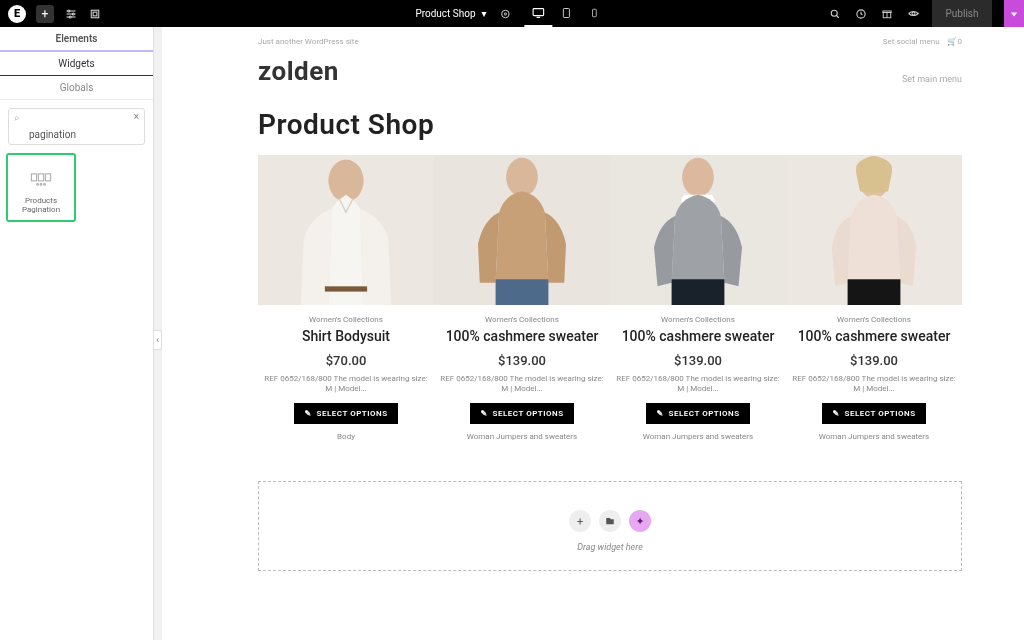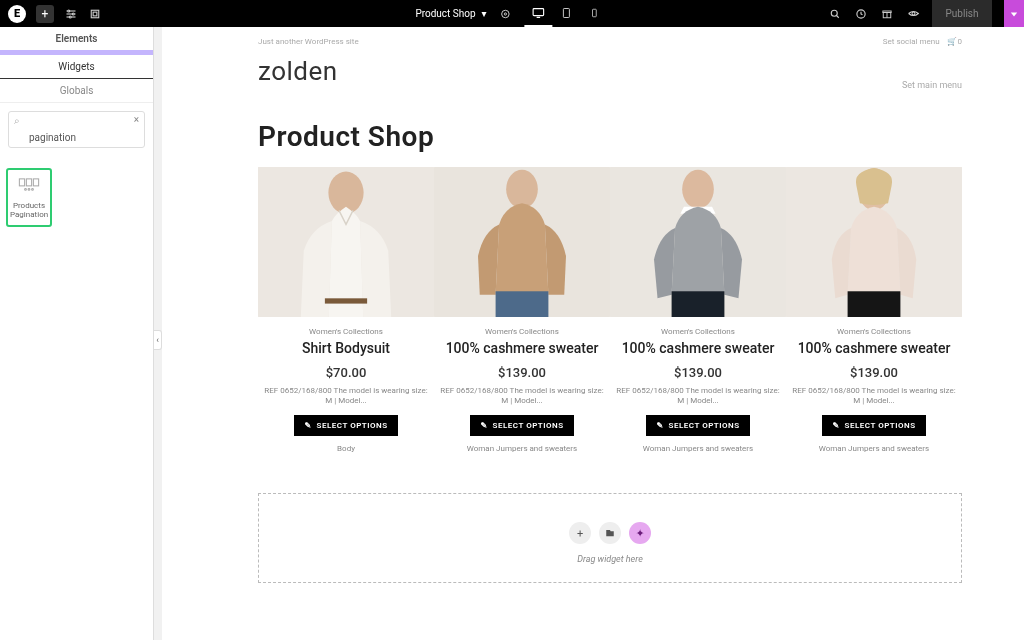--- a/index.html
+++ b/index.html
@@ -15,40 +15,40 @@
   .tb-page { display:flex; align-items:center; gap:6px; color:#fff; }
   .tb-devbar { display:flex; align-items:center; }
   .tb-dev { width:28px; height:27px; display:flex; align-items:center; justify-content:center; border-bottom:2px solid transparent; }
   .tb-dev.active { border-bottom-color:#fff; }
   .tb-right { margin-left:auto; display:flex; align-items:center; gap:12px; padding-right:0; }
   .tb-publish { background:#2b2b2b; height:43px; width:60px; display:flex; align-items:center; justify-content:center; color:#888; font-size:10px; }
   .tb-caret { width:20px; height:27px; background:#c84bdb; display:flex; align-items:center; justify-content:center; color:#fff; }
 
   
   .leftpanel { position:absolute; top:27px; left:0; width:154px; bottom:0; background:#fff; border-right:1px solid #ddd; }
-  .lp-title { text-align:center; font-size:10px; font-weight:600; padding:6px 0; border-bottom:5px solid #c4b5fd; color:#555; }
+  .lp-title { text-align:center; font-size:10px; font-weight:600; padding:6px 0; border-bottom:2px solid #c4b5fd; color:#555; }
   .lp-tabs { display:flex; font-size:10px; color:#888;flex-direction:column; }
   .lp-tab { flex:1; text-align:center; padding:6px 0; border-bottom:1px solid #eee; }
   .lp-tab.active { color:#333; border-bottom:1px solid #333; }
   .lp-search { margin:8px 8px 6px; position:relative; }
   .lp-search input { width:100%; padding:20px 18px 4px 20px; font-size:10px; border:1px solid #ddd; border-radius:3px; color:#555; }
   .lp-search .s-icon { position:absolute; left:6px; top:4px; font-size:10px; color:#aaa; }
   .lp-search .x-icon { position:absolute; right:6px; top:3px; font-size:10px; color:#888; cursor:pointer; }
-  .widget-card { margin:20px 6px; width:46px; border:2px solid #2ecc71; border-radius:3px; padding:8px 2px 6px; text-align:center; }
+  .widget-card { margin:8px 6px; width:70px; border:2px solid #2ecc71; border-radius:3px; padding:18px 2px 6px; text-align:center; }
   .widget-card .wicon { font-size:14px; color:#999; margin-bottom:6px; }
   .widget-card .wlabel { font-size:8px; color:#666; }
 
   
   .collapse-handle { position:absolute; top:330px; left:154px; width:8px; height:20px; background:#fff; border:1px solid #ddd; border-left:none; display:flex; align-items:center; justify-content:center; font-size:9px; color:#666; border-radius:0 3px 3px 0; }
 
   
   .preview { position:absolute; top:27px; left:162px; right:0; bottom:0; overflow:auto; background:#fff; }
   .pv-inner { padding:8px 28px 24px 28px; margin-left:68px; max-width:760px; }
   .pv-topline { display:flex; justify-content:space-between; font-size:8px; color:#aaa; padding:2px 0 10px; }
-  .brand { font-size:26px; font-weight:400; color:#333; margin-bottom:16px; letter-spacing:0.5px; }
+  .brand { font-size:26px; font-weight:700; color:#333; margin-bottom:4px; letter-spacing:0.5px; }
   .brandrow { display:flex; justify-content:space-between; align-items:center; }
   .setmenu { font-size:9px; color:#aaa;margin-top:12px; }
   .pagetitle { font-size:28px; font-weight:600; color:#222; margin:18px 0 14px; letter-spacing:0.5px; }
 
   
   .grid { display:flex; }
   .card { flex:1; text-align:center; }
   .img { width:100%; height:150px; background:#e8e4df; border-radius:1px; overflow:hidden; position:relative; }
   .img svg { width:100%; height:100%; }
   .cat { font-size:8px; color:#888; margin-top:10px; }

